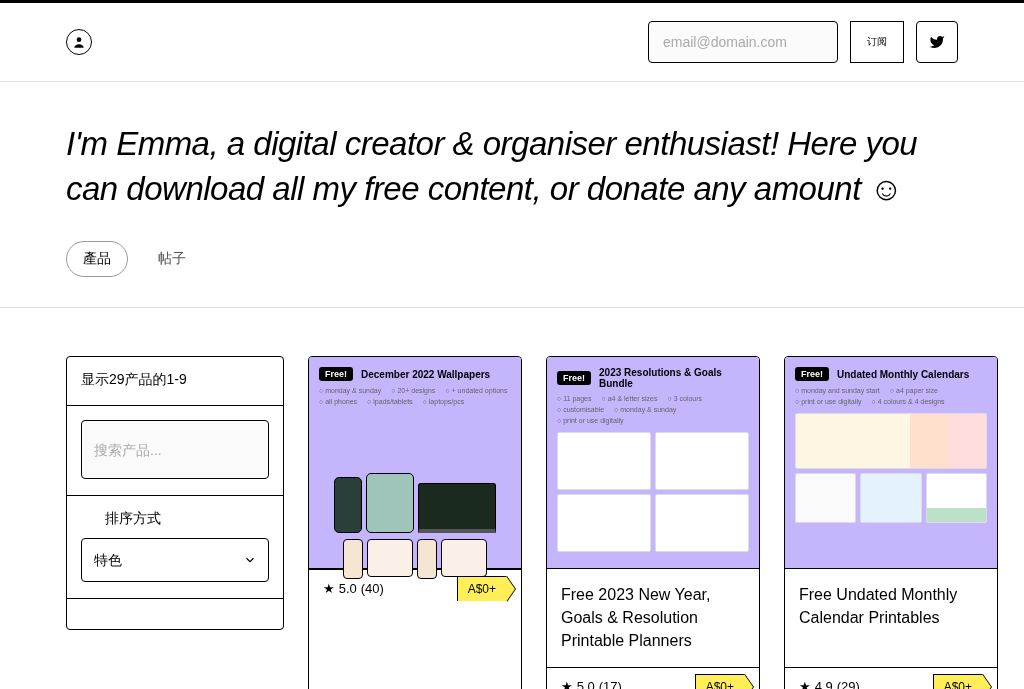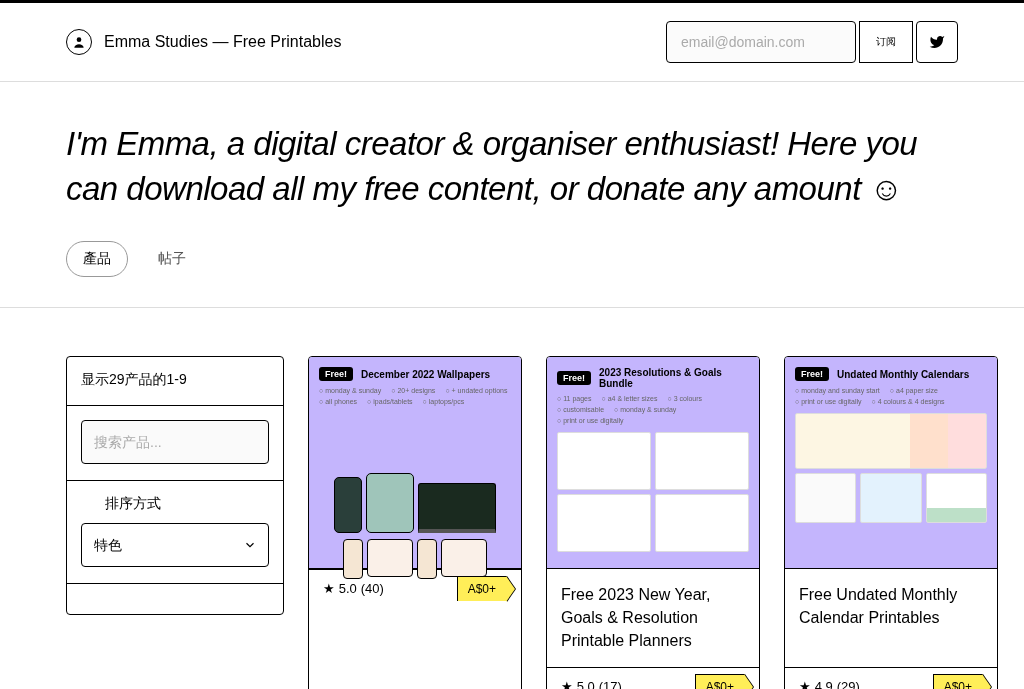--- a/index.html
+++ b/index.html
@@ -1,37 +1,37 @@
 <!DOCTYPE html>
 <html><head>
 <meta charset="utf-8">
 <style>
 * { margin: 0; padding: 0; box-sizing: border-box; }
 body { font-family: -apple-system, BlinkMacSystemFont, "Segoe UI", Helvetica, Arial, sans-serif; background: #fff; color: #000; border-top: 3px solid #000; }
 .header { display: flex; align-items: center; justify-content: space-between; padding: 18px 66px; border-bottom: 1px solid #ddd; }
 .header-left { display: flex; align-items: center; gap: 12px; }
 .avatar { width: 26px; height: 26px; border: 1.5px solid #000; border-radius: 50%; display: flex; align-items: center; justify-content: center; font-size: 13px; }
 .site-title { font-size: 16px; font-weight: 500; }
-.header-right { display: flex; gap: 3px; align-items: center; }
+.header-right { display: flex; gap: 12px; align-items: center; }
 .email-input { width: 190px; height: 42px; border: 1px solid #000; border-radius: 4px; padding: 0 14px; font-size: 14px; background: rgba(0,0,0,0.015); }
 .email-input::placeholder { color: #aaa; }
 .subscribe-btn { height: 42px; border: 1px solid #000; border-radius: 0; padding: 0 16px; background: #fff; font-size: 10px; cursor: pointer; }
 .icon-btn { width: 42px; height: 42px; border: 1px solid #000; border-radius: 4px; background: #fff; display: flex; align-items: center; justify-content: center; cursor: pointer; }
 .hero { padding: 40px 66px 30px; font-style: italic; }
 .hero-text { font-size: 33px; line-height: 1.35; font-weight: 500; letter-spacing: -0.5px; }
 .tabs { display: flex; gap: 30px; align-items: center; padding: 0 66px 30px; }
 .tab-pill { border: 1px solid #999; border-radius: 999px; padding: 8px 16px; font-size: 14px; cursor: pointer; }
 .tab-link { font-size: 14px; color: #555; cursor: pointer; }
 .divider { border-top: 1px solid #ddd; }
 .main { display: flex; gap: 24px; padding: 48px 66px 0; align-items: flex-start; }
 .sidebar { width: 218px; border: 1px solid #000; border-radius: 4px; flex-shrink: 0; }
 .sidebar-section { padding: 14px 14px 16px; border-bottom: 1px solid #000; }
 .sidebar-section:last-child { border-bottom: none; }
 .results-count { font-size: 14px; font-weight: 500; }
-.search-input { width: 100%; height: 44px; border: 1px solid #000; border-radius: 4px; padding: 0 12px; font-size: 14px; background: rgba(0,0,0,0.02); }
+.search-input { width: 100%; height: 59px; border: 1px solid #000; border-radius: 4px; padding: 0 12px; font-size: 14px; background: rgba(0,0,0,0.02); }
 .search-input::placeholder { color: #aaa; }
 .side-label { font-size: 14px; margin-bottom: 10px; display: block; margin-left: 24px; }
 .select-wrap { position: relative; }
 .sort-select { width: 100%; height: 44px; border: 1px solid #000; border-radius: 4px; padding: 0 12px; font-size: 14px; background: #fff; appearance: none; cursor: pointer; }
 .select-chevron { position: absolute; right: 12px; top: 50%; transform: translateY(-50%); pointer-events: none; }
 .price-row { display: flex; align-items: center; gap: 10px; }
 .currency-circle { width: 34px; height: 34px; border: 1px solid #000; border-radius: 50%; display: flex; align-items: center; justify-content: center; font-size: 14px; flex-shrink: 0; }
 .price-input { flex: 1; height: 34px; border: none; font-size: 14px; background: transparent; outline: none; }
 .price-input::placeholder { color: #ccc; }
 .grid { display: flex; gap: 24px; flex: 1; }
@@ -72,21 +72,20 @@
 <body>
 
 <header class="header">
   <div class="header-left">
     <div class="avatar">
       <svg width="14" height="14" viewBox="0 0 24 24">
           <circle cx="12" cy="8" r="4" fill="#000"></circle>
           <path d="M4 22c0-4 4-6 8-6s8 2 8 6" fill="#000"></path>
         </svg>
     </div>
-    <div class="site-title">Emma Studies — Free Printables</div>
   </div>
   <div class="header-right">
     <input class="email-input" placeholder="email@domain.com" style="">
     <button class="subscribe-btn">订阅</button>
     <button class="icon-btn">
       <svg width="16" height="16" viewBox="0 0 24 24">
           <path fill="#000" d="M23 3a10.9 10.9 0 01-3.14 1.53 4.48 4.48 0 00-7.86 3v1A10.66 10.66 0 013 4s-4 9 5 13a11.64 11.64 0 01-7 2c9 5 20 0 20-11.5a4.5 4.5 0 00-.08-.83A7.72 7.72 0 0023 3z"></path>
         </svg>
     </button>
   </div>

